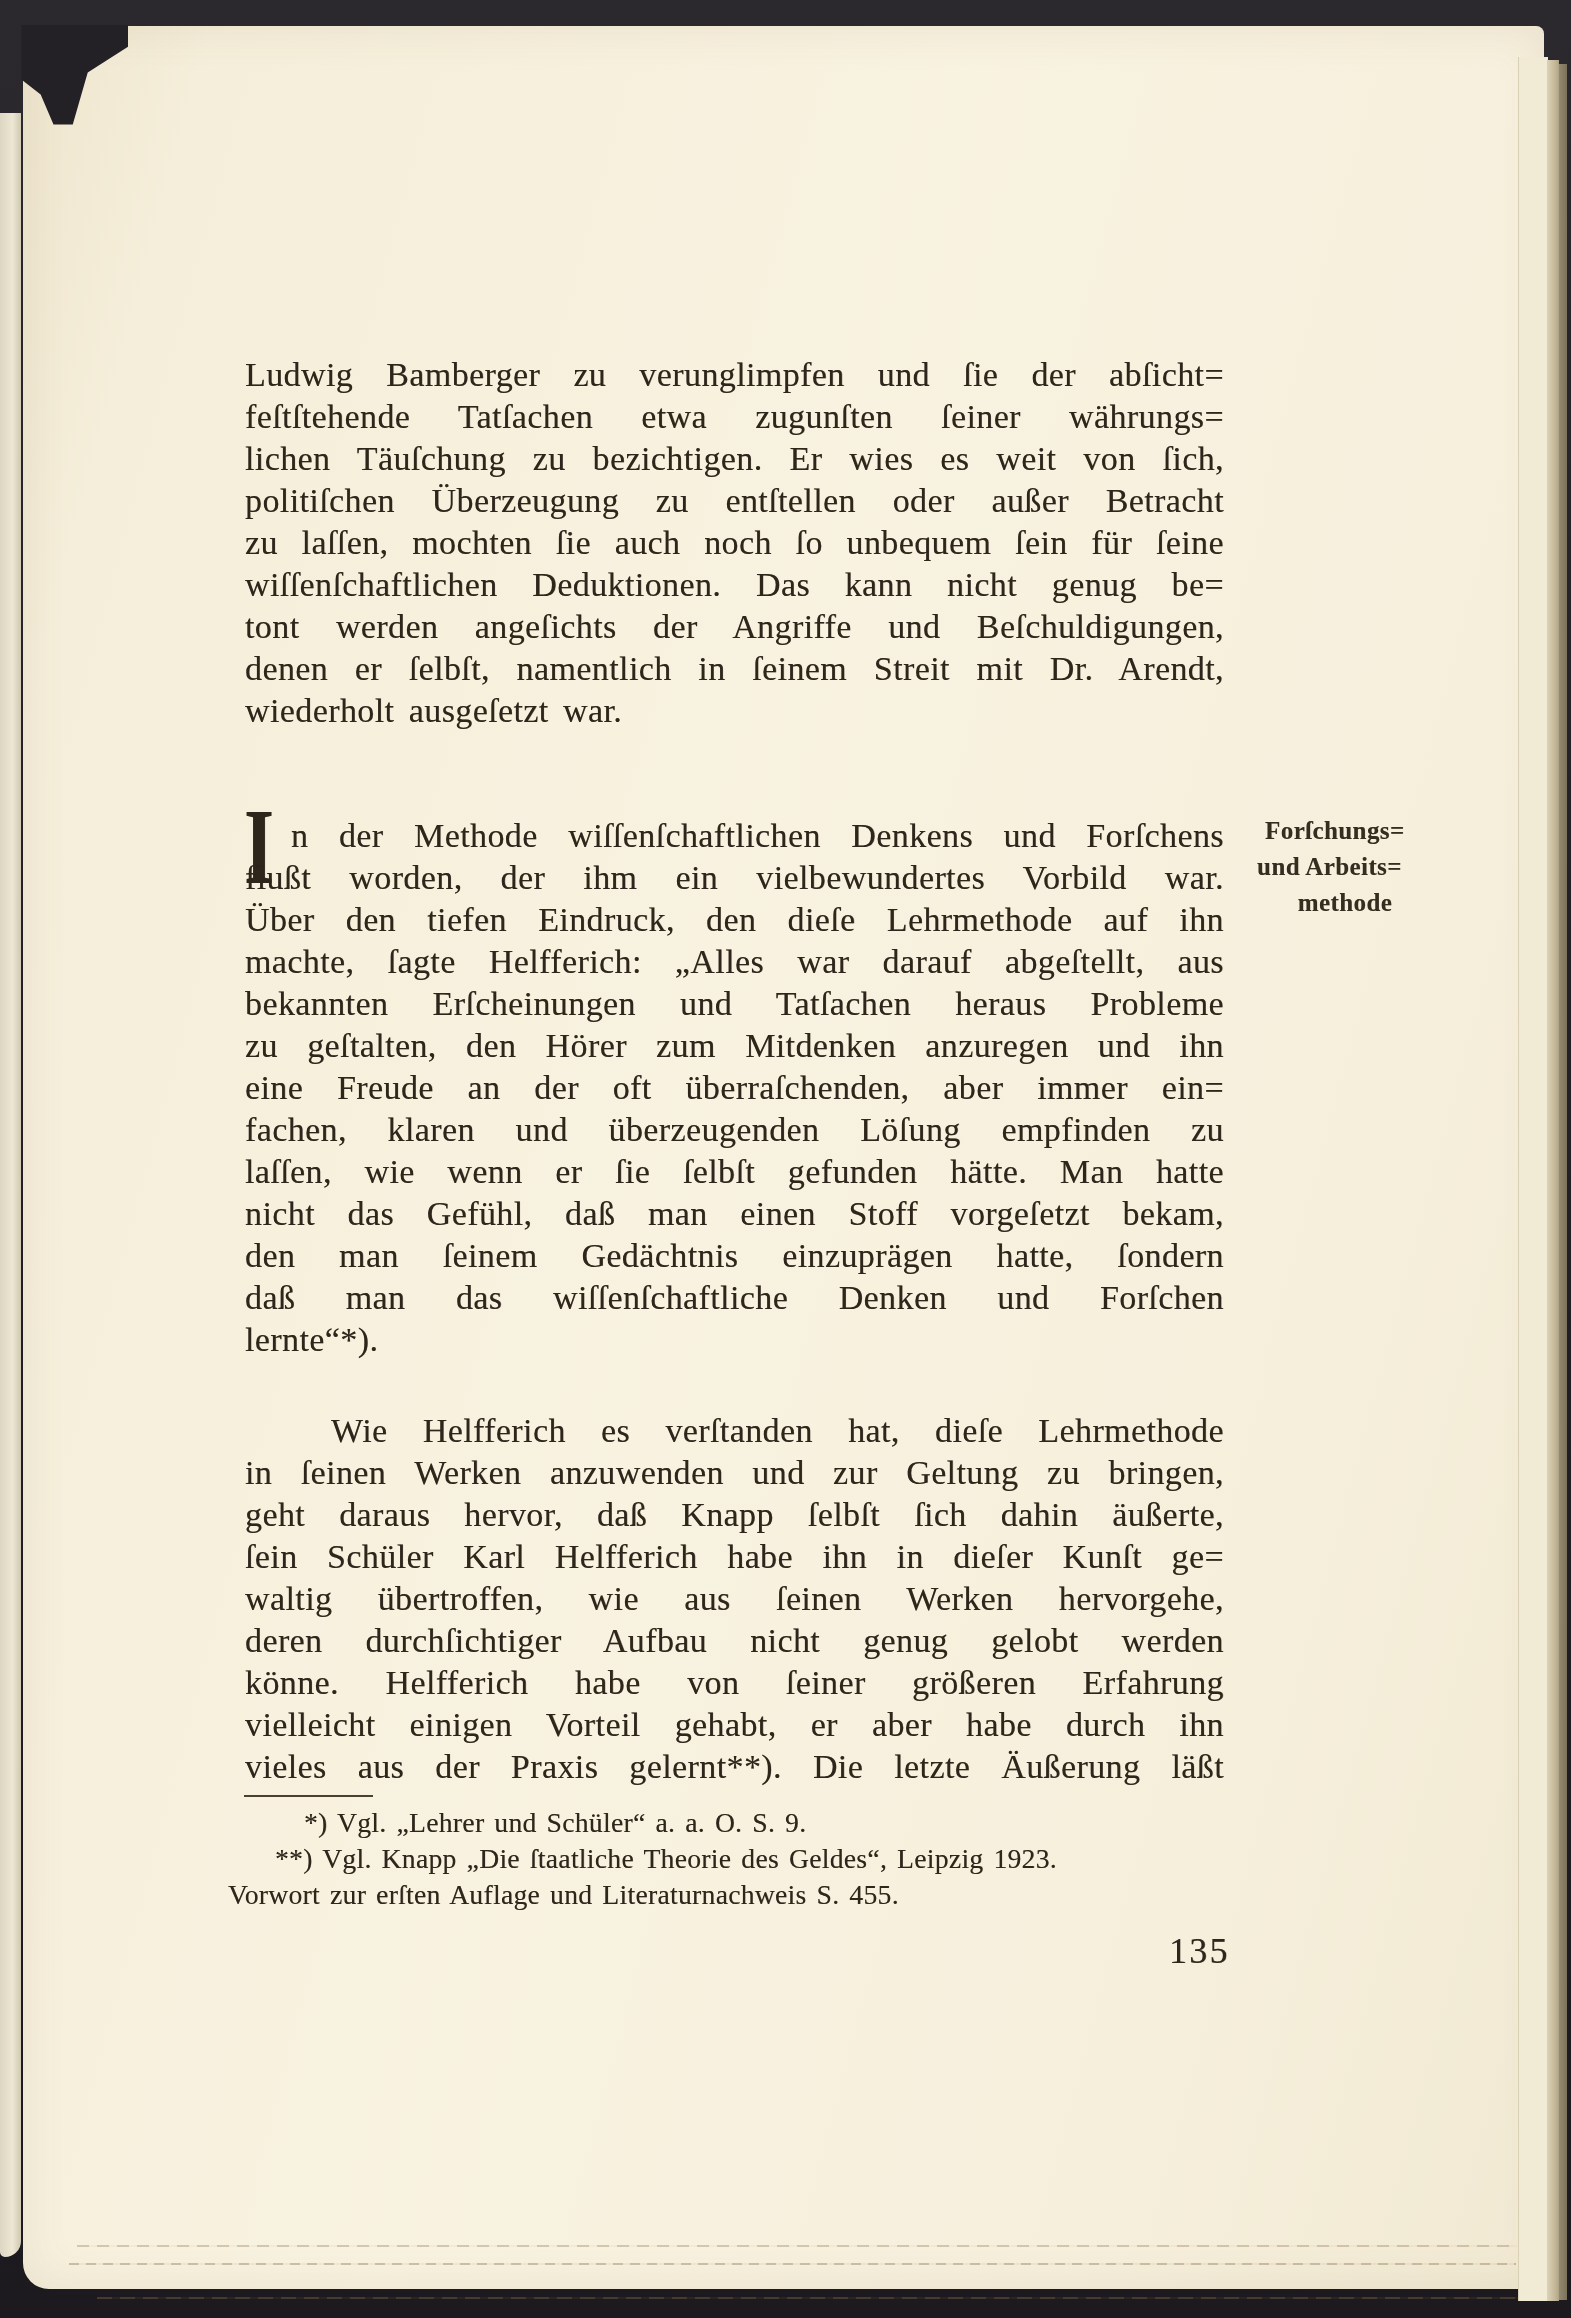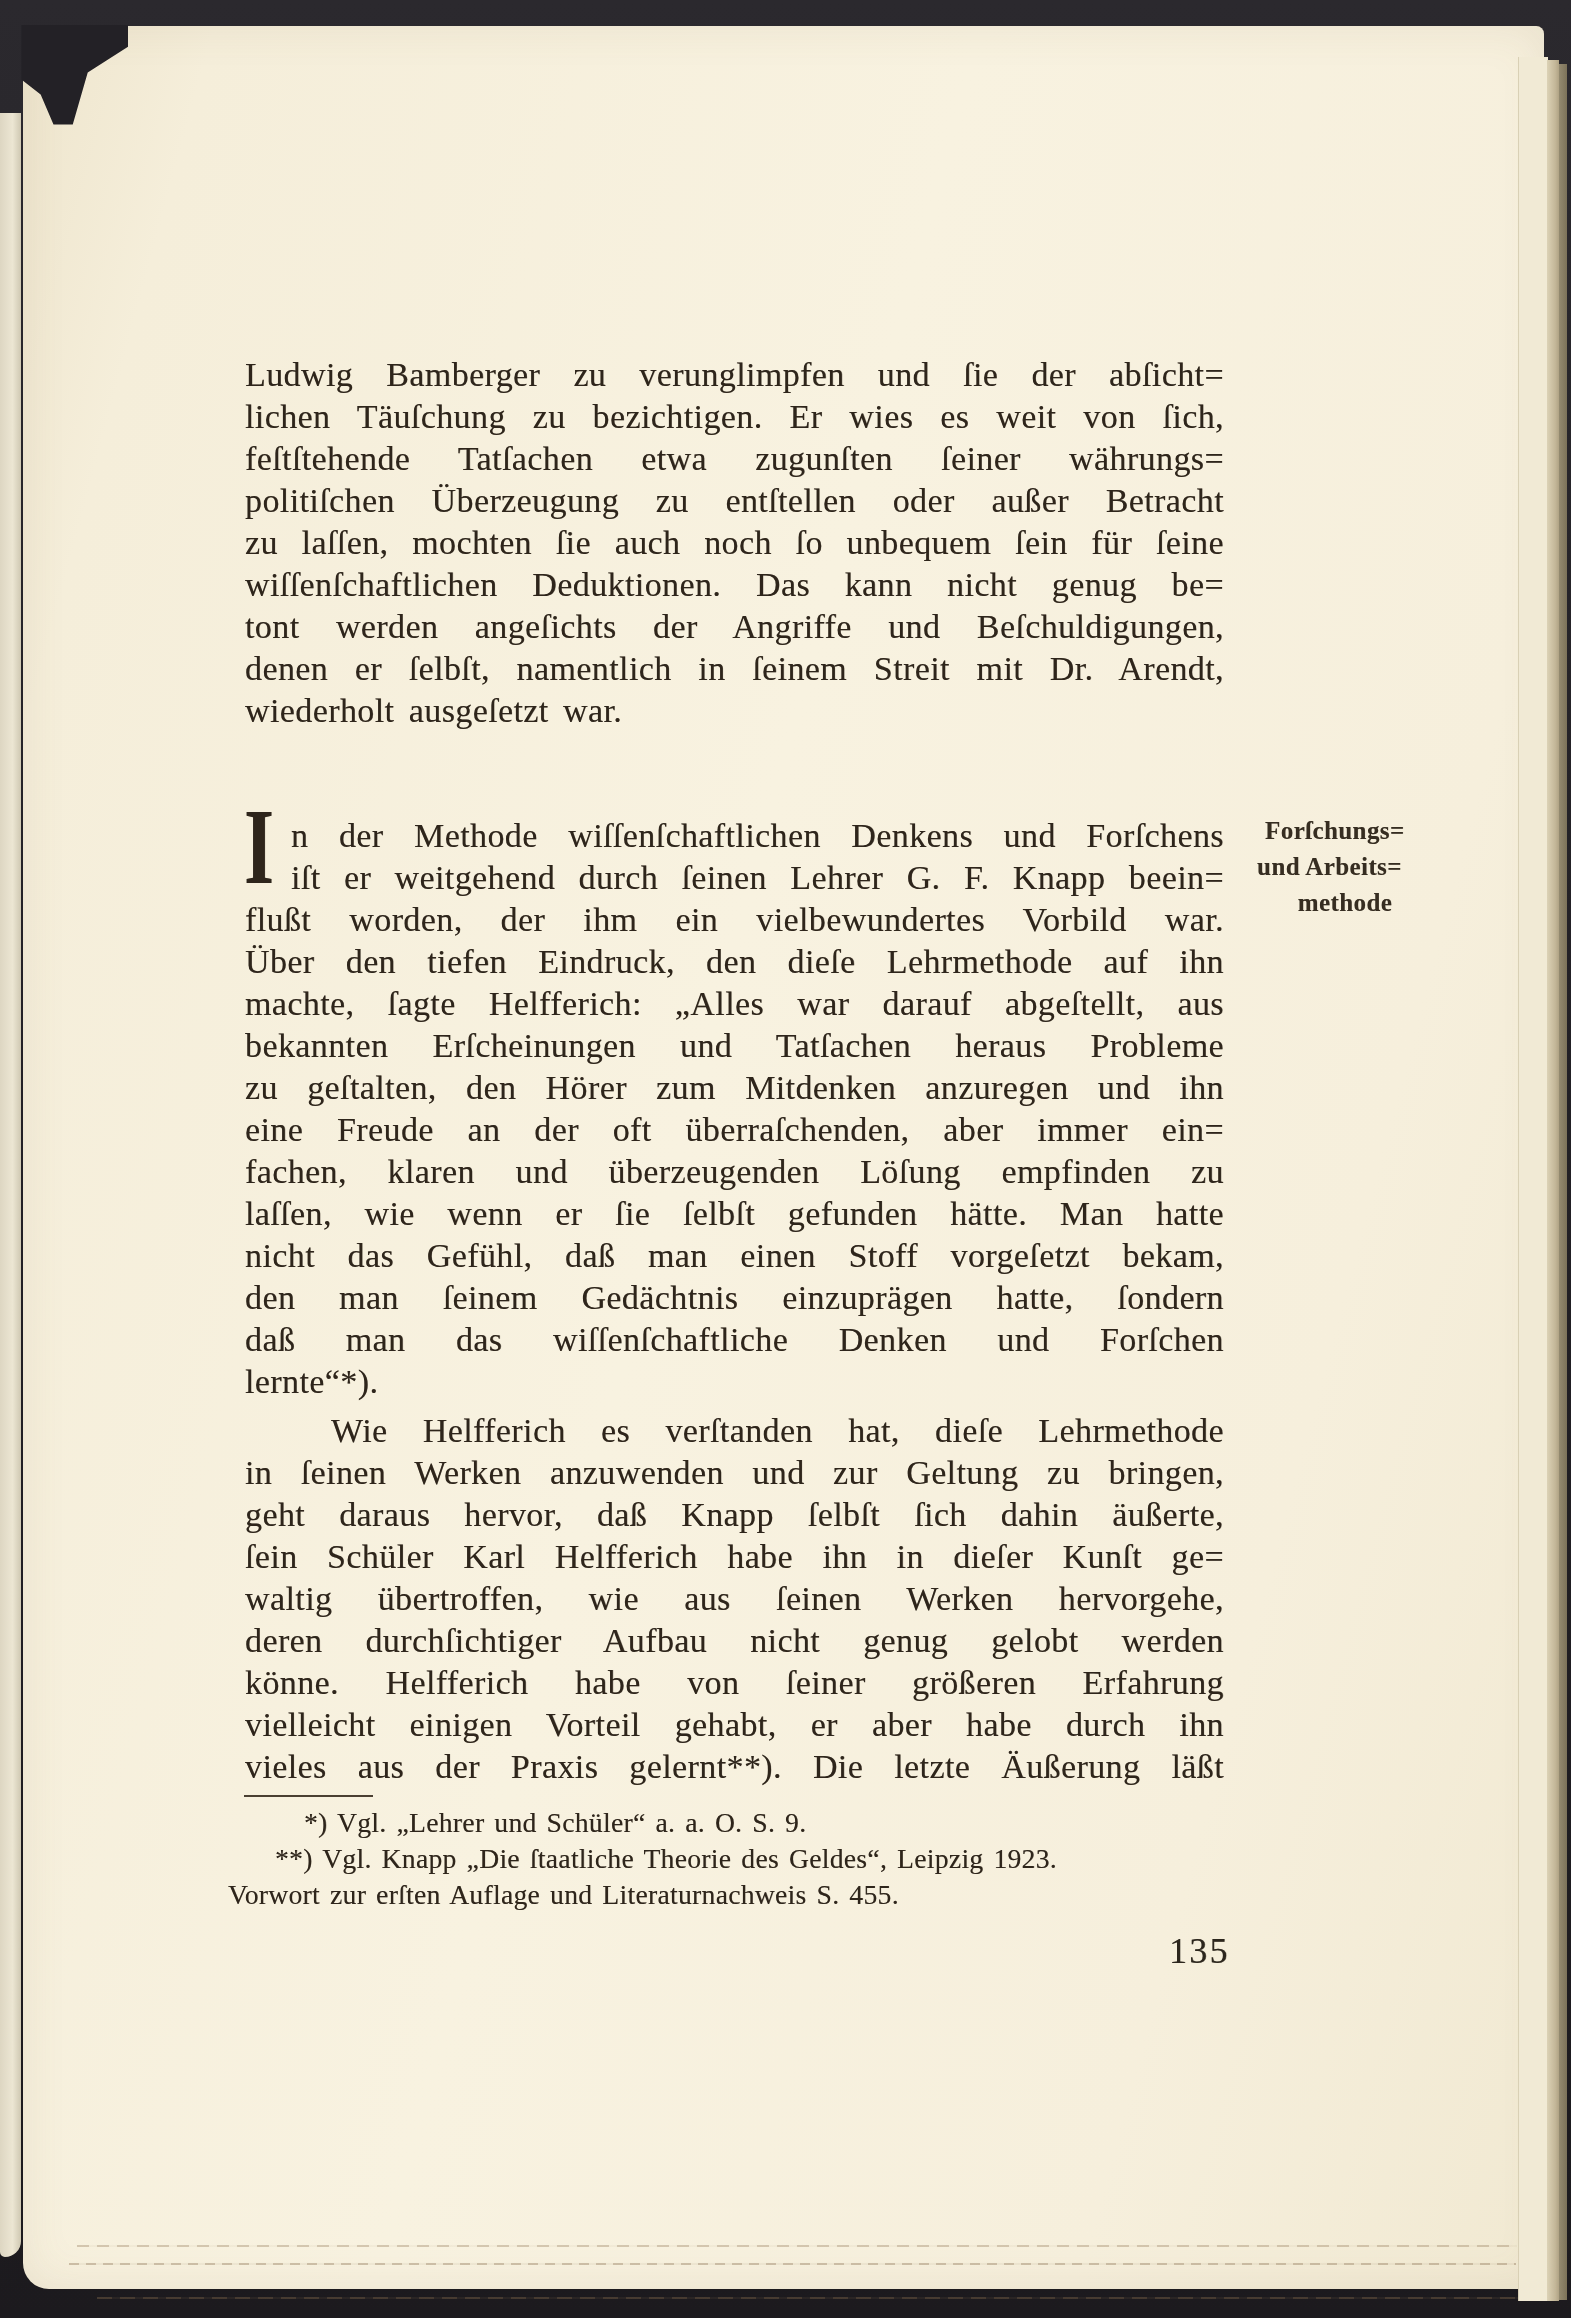--- a/index.html
+++ b/index.html
@@ -88,35 +88,34 @@
 
 <div class="scan">
 
   <div class="left-sliver"></div>
 
   <div class="page">
     <div class="crease"></div>
 
     <div class="tblock para1 ink">
         <div class="tline">Ludwig Bamberger zu verunglimpfen und ſie der abſicht=</div>
+        <div class="tline">feſtſtehende Tatſachen etwa zugunſten ſeiner währungs=</div>
         <div class="tline">lichen Täuſchung zu bezichtigen.  Er wies es weit von ſich,</div>
-        <div class="tline">feſtſtehende Tatſachen etwa zugunſten ſeiner währungs=</div>
         <div class="tline">politiſchen Überzeugung zu entſtellen oder außer Betracht</div>
         <div class="tline">zu laſſen, mochten ſie auch noch ſo unbequem ſein für ſeine</div>
         <div class="tline">wiſſenſchaftlichen Deduktionen.  Das kann nicht genug be=</div>
         <div class="tline">tont werden angeſichts der Angriffe und Beſchuldigungen,</div>
         <div class="tline">denen er ſelbſt, namentlich in ſeinem Streit mit Dr. Arendt,</div>
         <div class="tline">wiederholt ausgeſetzt war.</div>
       </div>
 
     <div class="dropcap ink">I</div>
 
     <div class="tblock para2 ink">
       <div class="cap-line">n der Methode wiſſenſchaftlichen Denkens und Forſchens</div>
-      <div class="cap-line">iſt er weitgehend durch ſeinen Lehrer G. F. Knapp beein=</div>
       <div>
           <div class="tline">flußt worden, der ihm ein vielbewundertes Vorbild war.</div>
           <div class="tline">Über den tiefen Eindruck, den dieſe Lehrmethode auf ihn</div>
           <div class="tline">machte, ſagte Helfferich: „Alles war darauf abgeſtellt, aus</div>
           <div class="tline">bekannten Erſcheinungen und Tatſachen heraus Probleme</div>
           <div class="tline">zu geſtalten, den Hörer zum Mitdenken anzuregen und ihn</div>
           <div class="tline">eine Freude an der oft überraſchenden, aber immer ein=</div>
           <div class="tline">fachen, klaren und überzeugenden Löſung empfinden zu</div>
           <div class="tline">laſſen, wie wenn er ſie ſelbſt gefunden hätte.  Man hatte</div>
           <div class="tline">nicht das Gefühl, daß man einen Stoff vorgeſetzt bekam,</div>

